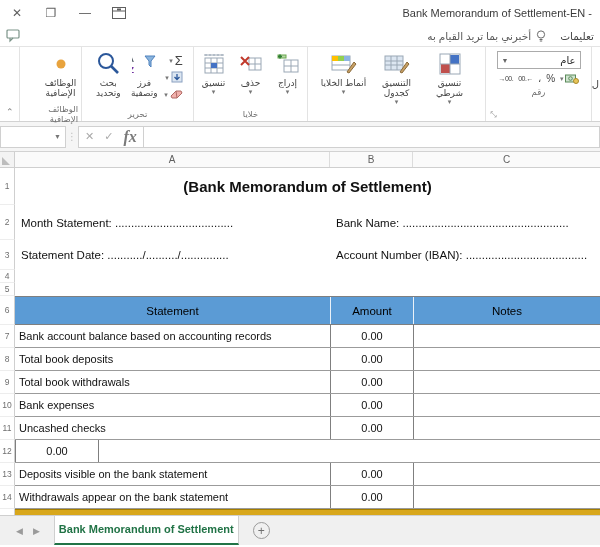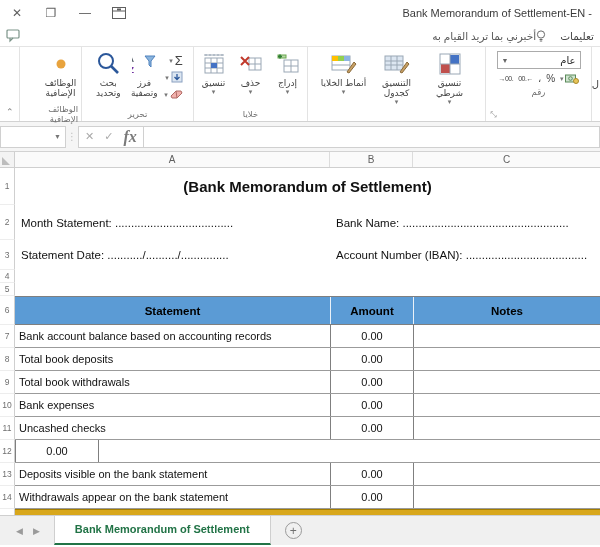--- a/index.html
+++ b/index.html
@@ -13,21 +13,21 @@
   .win-btn { width:34px; height:26px; display:flex; align-items:center; justify-content:center;
              color:#5f5f5f; font-size:12px; }
   .ribbon-opts { width:34px; height:26px; display:flex; align-items:center; justify-content:center; }
   .titlebar-title { flex:1; text-align:right; font-size:11px; color:#3b3b3b; padding-right:8px; white-space:nowrap; }
 
   
   .tabrow { height:21px; display:flex; align-items:center; justify-content:space-between;
             background:#fff; border-bottom:1px solid #e4e4e4; padding:0 6px; }
   .comment-btn { width:20px; height:16px; display:flex; align-items:center; }
   .tabrow-right { display:flex; align-items:center; direction:rtl; gap:14px; font-size:10.5px; color:#454545; }
-  .tellme { display:flex; align-items:center; direction:rtl; color:#5a5a5a; }
+  .tellme { display:flex; align-items:center; gap:5px; direction:rtl; color:#5a5a5a; }
   .bulb { font-size:11px; color:#6a6a6a; }
 
   
   .ribbon { position:relative; height:75px; background:#fff; border-bottom:1px solid #d2d2d2;
             display:flex; flex-direction:row; direction:rtl; padding-right:0; }
   .rgroup { position:relative; height:74px; display:flex; flex-direction:column; align-items:center;
             border-left:1px solid #e3e3e3; padding:2px 3px 0 3px; }
   .rgroup-body { flex:1; display:flex; direction:rtl; align-items:flex-start; gap:1px; }
   .rgroup-label { height:15px; font-size:8.5px; color:#6f6f6f; display:flex; align-items:center; justify-content:center; gap:4px; width:100%; }
   .bigbtn { width:52px; display:flex; flex-direction:column; align-items:center; padding-top:2px; border-radius:2px; }
@@ -71,38 +71,38 @@
   .rownum { width:15px; font-size:8.5px; color:#6f6f6f; display:flex; align-items:center; justify-content:center;
             border-right:1px solid #cfcfcf; border-bottom:1px solid #ededed; background:#fff; flex:none; }
   .cells { flex:1; display:flex; position:relative; }
 
   .doc-title { width:100%; display:flex; align-items:center; justify-content:center;
                font-weight:bold; font-size:15px; color:#111; }
   .doc-fields { width:100%; display:flex; align-items:center; font-weight:normal; font-size:11.5px; color:#111; }
   .fld-a { width:315px; padding-left:6px; white-space:nowrap; overflow:hidden; }
   .fld-bc { flex:1; padding-left:6px; white-space:nowrap; overflow:hidden; }
 
-  .t-head { width:100%; display:flex; background:#5b9bd5; font-weight:bold; font-size:11.5px; color:#000;
+  .t-head { width:100%; display:flex; background:#5b9bd5; font-weight:normal; font-size:11.5px; color:#000;
             border-top:1px solid #7f7f7f; border-bottom:1px solid #7f7f7f; }
   .t-head .h { display:flex; align-items:center; justify-content:center; }
   .t-head .h.a { width:315px; } .t-head .h.b { width:83px; border-left:1px solid #eaf1f8; }
   .t-head .h.c { flex:1; border-left:1px solid #eaf1f8; }
 
   .t-row { width:100%; display:flex; font-size:11px; color:#111; border-bottom:1px solid #9b9b9b; }
   .t-row .c-a { width:315px; display:flex; align-items:center; padding-left:4px; }
   .t-row .c-b { width:83px; display:flex; align-items:center; justify-content:center; border-left:1px solid #7f7f7f; }
   .t-row .c-c { flex:1; border-left:1px solid #7f7f7f; }
 
   .gold-row { background:#d8a71c; border-top:1px solid #a27c00; width:100%; }
 
   
   .sheetbar { height:30px; background:#f0f0f0; border-top:1px solid #cfcfcf; display:flex; align-items:center; }
   .nav-arrows { display:flex; gap:10px; padding:0 14px 0 16px; color:#9a9a9a; font-size:9px; }
   .sheettab { height:29px; background:#fff; border-right:1px solid #cfcfcf; border-left:1px solid #cfcfcf;
-              border-bottom:2px solid #217346; display:flex; align-items:center; padding:0 20px;
+              border-bottom:2px solid #217346; display:flex; align-items:center; padding:0 4px;
               font-size:11px; font-weight:bold; color:#217346; margin-top:-1px; }
   .addsheet { width:17px; height:17px; border:1px solid #9a9a9a; border-radius:50%; color:#6f6f6f;
               display:flex; align-items:center; justify-content:center; font-size:12px; margin-left:14px; }
   svg { display:block; }
 </style>
 </head>
 <body>
 
 <div class="app">
 

